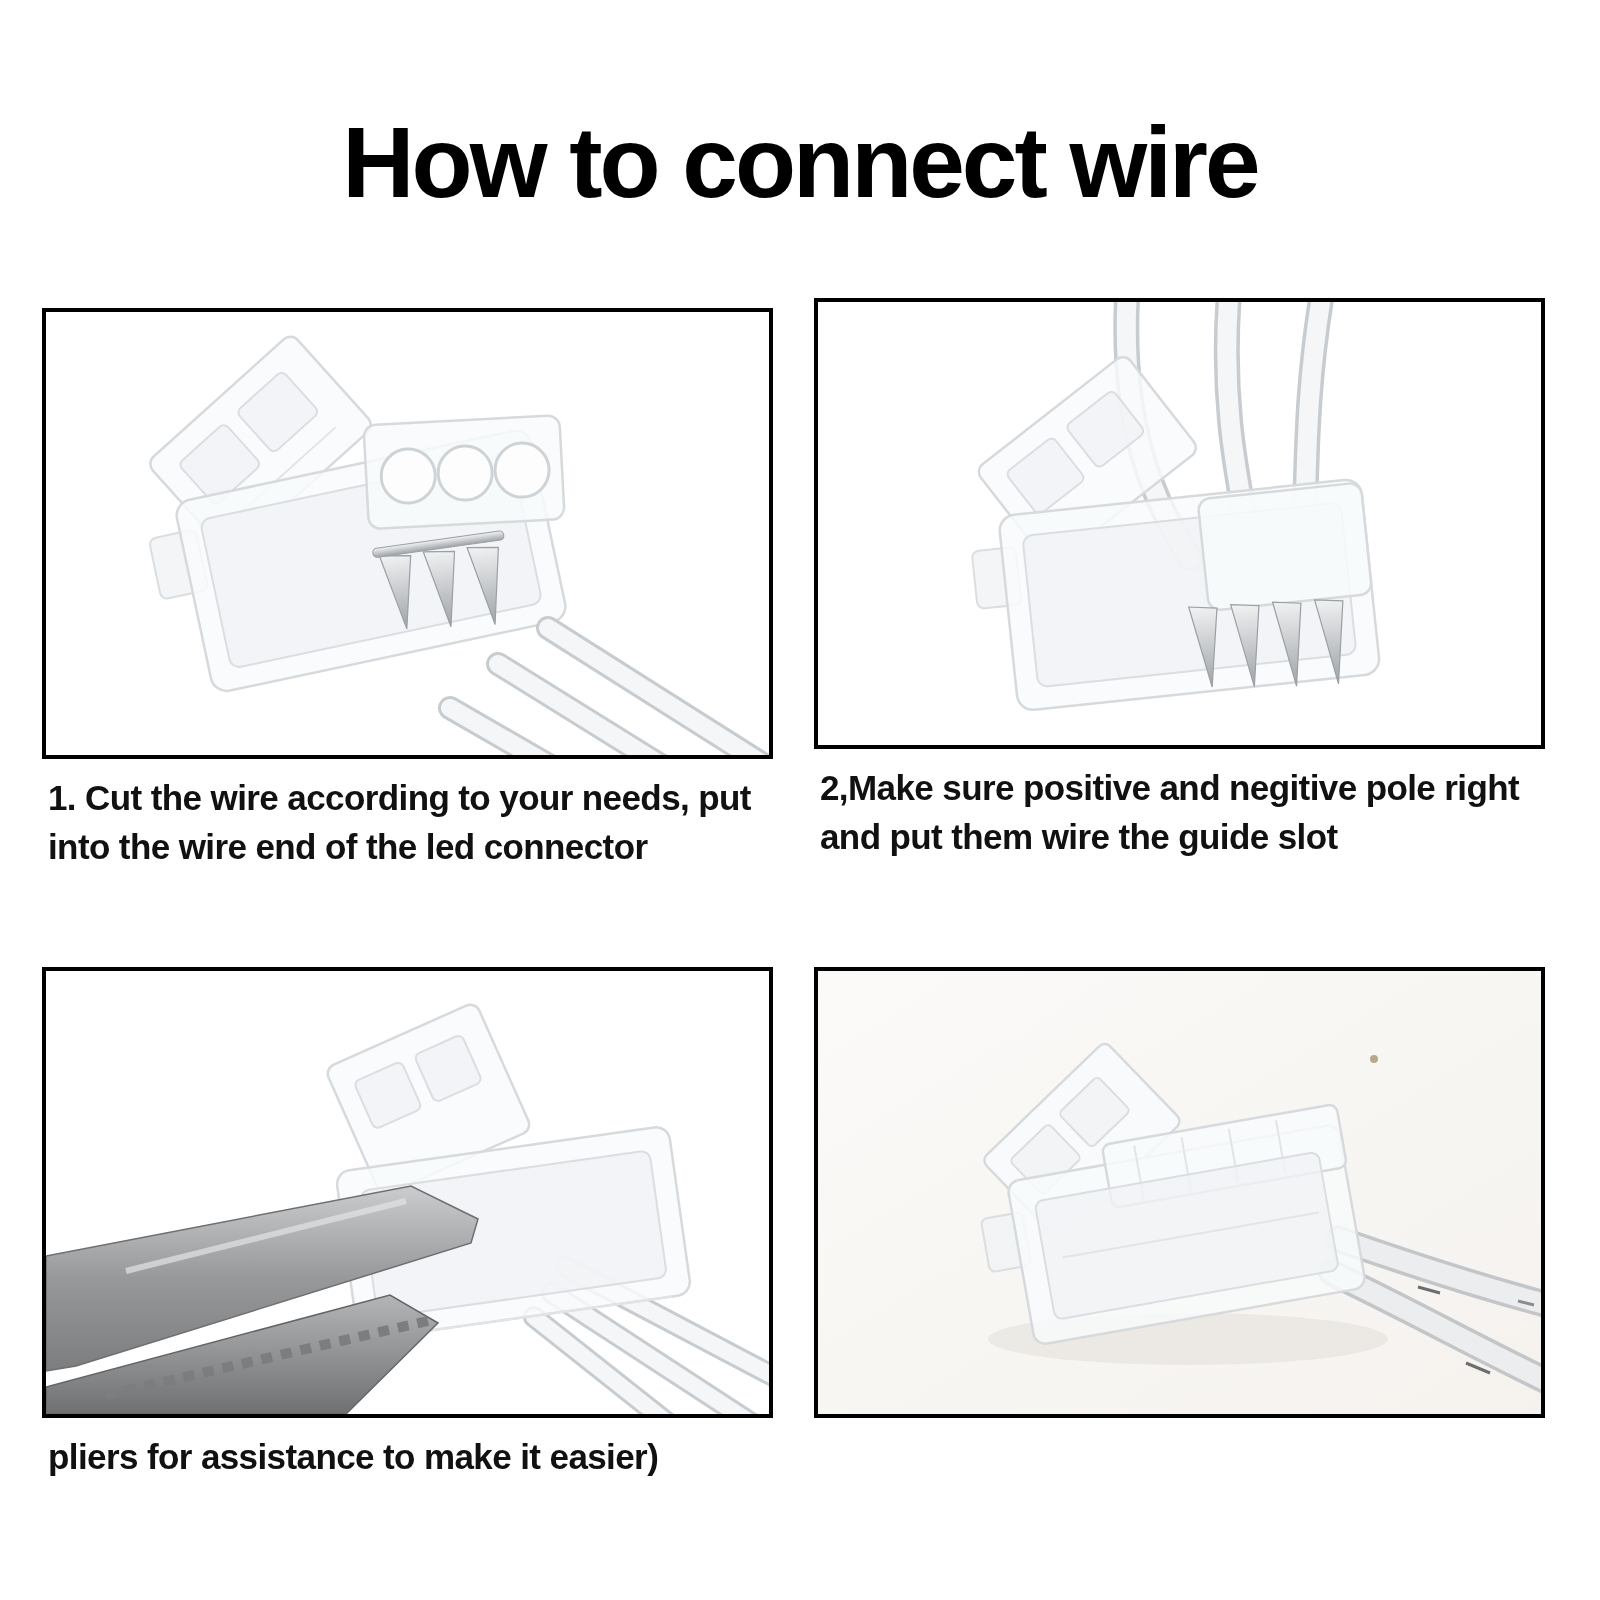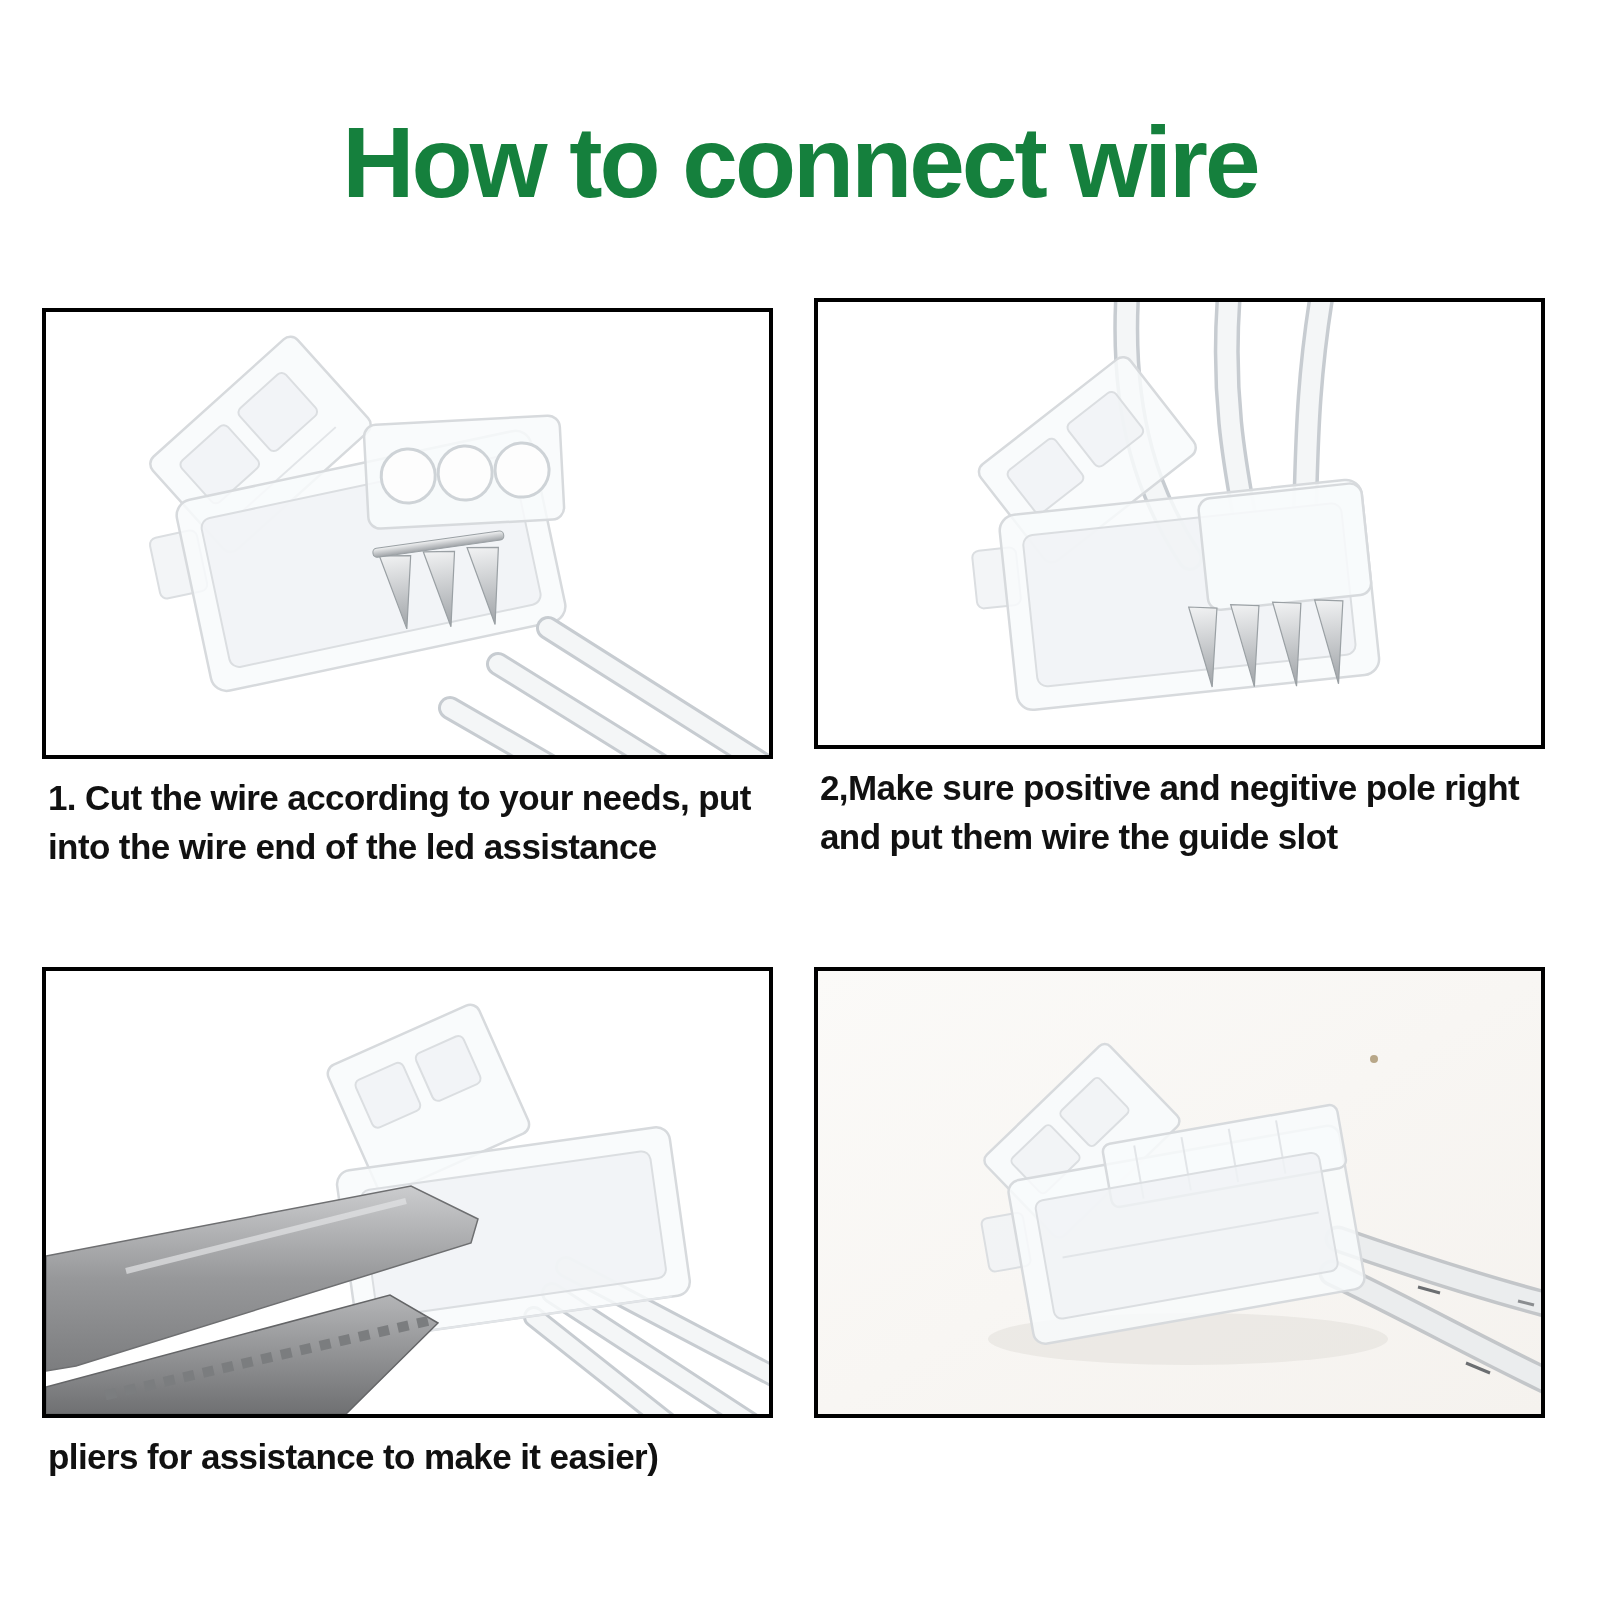--- a/index.html
+++ b/index.html
@@ -13,21 +13,21 @@
   }
   .title{
     position:absolute;
     top:112px;left:0;width:100%;
     margin:0;
     text-align:center;
     font-size:100px;
     font-weight:700;
     letter-spacing:-3px;
     line-height:1;
-    color:#15803d;
+    color:#000000;
   }
   .step{position:absolute;width:760px;}
   .step-1{left:42px;top:308px;}
   .step-2{left:814px;top:298px;}
   .step-3{left:42px;top:967px;}
   .step-4{left:814px;top:967px;}
   .panel{
     margin:0;
     width:723px;height:443px;
     border:4px solid #000000;
@@ -115,21 +115,21 @@
           <line x1="742" y1="468" x2="502" y2="316" class="wire-inner" stroke-width="18"></line>
           <line x1="700" y1="506" x2="452" y2="352" class="wire-outer" stroke-width="24"></line>
           <line x1="700" y1="506" x2="452" y2="352" class="wire-inner" stroke-width="18"></line>
           <line x1="612" y1="516" x2="404" y2="396" class="wire-outer" stroke-width="24"></line>
           <line x1="612" y1="516" x2="404" y2="396" class="wire-inner" stroke-width="18"></line>
         </g>
       </svg>
     </figure>
     <p class="caption">
       <span class="cap-line">1. Cut the wire according to your needs, put</span>
-      <span class="cap-line">into the wire end of the led assistance</span>
+      <span class="cap-line">into the wire end of the led connector</span>
     </p>
   </section>
 
   <section class="step step-2">
     <figure class="panel">
       <svg class="photo" viewBox="0 0 723 443">
         <g>
           <path d="M310 -20 C 300 120, 335 200, 372 256" class="wire-outer" stroke-width="26" fill="none"></path>
           <path d="M310 -20 C 300 120, 335 200, 372 256" class="wire-inner" stroke-width="19" fill="none"></path>
           <path d="M412 -20 C 400 110, 424 195, 436 266" class="wire-outer" stroke-width="26" fill="none"></path>

